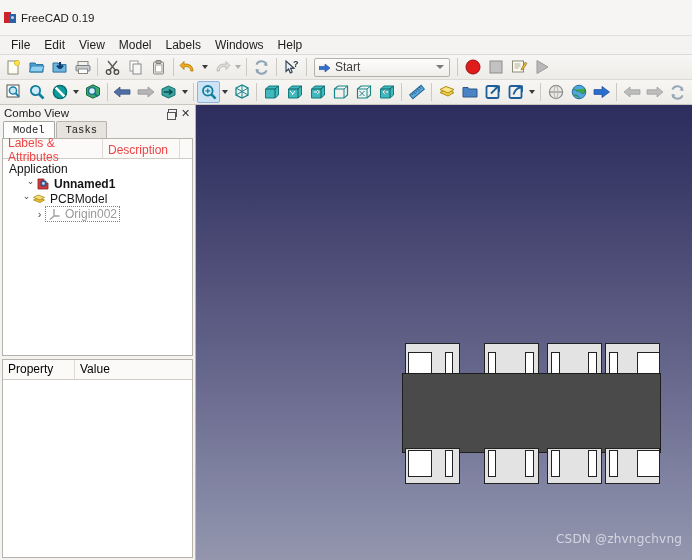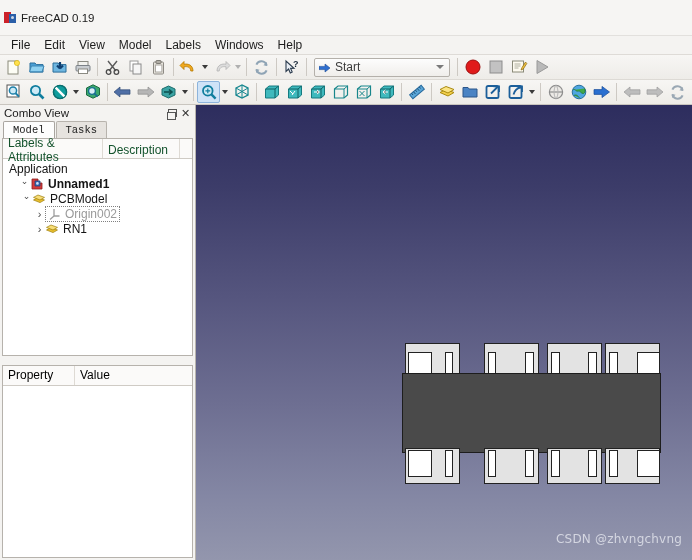--- a/index.html
+++ b/index.html
@@ -91,38 +91,38 @@
     font-family:"Liberation Mono", monospace;
     font-size:10.5px; padding:1px 9px 1px 9px; border:1px solid #b7b3ad;
     border-bottom:none; background:#e6e3df; color:#222; border-radius:2px 2px 0 0;
     margin-right:1px; line-height:14px;
   }
   .tab.sel { background:#fdfdfd; border-color:#a9a5a0; }
 
   .tree-panel { flex:none; height:218px; background:#fff; border:1px solid #b6b2ac; margin:0 2px 0 2px; display:flex; flex-direction:column; }
   .tree-head { display:flex; height:20px; border-bottom:1px solid #cfcbc5; background:#fbfaf9; }
   .th {
-    font-size:12px; color:#14532d; padding:2px 0 0 5px; display:flex; align-items:center;
+    font-size:12px; color:#ef4444; padding:2px 0 0 5px; display:flex; align-items:center;
   }
   .th.c1 { width:100px; border-right:1px solid #dedad4; }
   .th.c2 { flex:1; border-right:1px solid #dedad4;}
   .th.c3 { width:12px; }
   .tree-body { flex:1; overflow:hidden; padding-top:2px; }
   .trow { display:flex; align-items:center; height:15px; padding-left:3px; font-size:12px; color:#141414; white-space:nowrap;}
   .trow .chev { width:11px; text-align:center; color:#4a4a4a; font-size:9px; flex:none; }
   .trow .chev.open:before { content:"⌄"; position:relative; top:-3px;}
   .trow .chev.closed:before { content:"›"; font-size:11px;}
   .tlabel { margin-left:2px; }
   .tlabel.bold { font-weight:bold; }
   .tlabel.dim { color:#9a9a9a; }
   .sel-dash { border:1px dotted #808080; padding:0 2px 0 1px; display:inline-flex; align-items:center; }
 
   .ico { width:14px; height:14px; flex:none; position:relative; display:inline-block; margin-right:2px;}
 
-  .prop-panel { flex:1; background:#fff; border:1px solid #b6b2ac; margin:9px 2px 2px 2px; display:flex; flex-direction:column; min-height:0;}
+  .prop-panel { flex:1; background:#fff; border:1px solid #b6b2ac; margin:3px 2px 2px 2px; display:flex; flex-direction:column; min-height:0;}
   .prop-head { display:flex; height:20px; border-bottom:1px solid #cfcbc5; background:#fbfaf9;}
   .ph1 { width:72px; font-size:12px; padding:2px 0 0 5px; border-right:1px solid #dedad4; }
   .ph2 { flex:1; font-size:12px; padding:2px 0 0 5px; }
 
   
   .view3d { flex:1; position:relative; overflow:hidden;
     background:linear-gradient(to bottom,#2d2d5e 0%,#3c3c69 18%,#55557e 42%,#6e6f92 66%,#8487a4 86%,#9396ad 100%);
   }
   .watermark {
     position:absolute; right:10px; bottom:14px;
@@ -485,21 +485,21 @@
           <div class="th c1">Labels &amp; Attributes</div>
           <div class="th c2">Description</div>
           <div class="th c3"></div>
         </div>
         <div class="tree-body">
 
           <div class="trow" style="padding-left:4px">
             <span class="tlabel">Application</span>
           </div>
 
-          <div class="trow" style="padding-left:16px">
+          <div class="trow" style="padding-left:22px">
             <span class="chev open"></span>
             <span class="ico">
               <svg width="14" height="14" viewBox="0 0 14 14">
                   <path d="M2 2 h6 l0 4 h4 v6 h-10 Z" fill="#d43b3b" stroke="#8e2020" stroke-width=".8"></path>
                   <path d="M5 4 h5 v5 h-5 Z" fill="#3d6bb5" stroke="#24457a" stroke-width=".8"></path>
                   <circle cx="7.4" cy="6.4" r="1.3" fill="#cfe0f5"></circle>
                 </svg>
             </span>
             <span class="tlabel bold">Unnamed1</span>
           </div>
@@ -520,30 +520,20 @@
             <span class="sel-dash">
               <span class="ico">
                 <svg width="14" height="14" viewBox="0 0 14 14">
                     <path d="M7 2 V9 M7 9 H12.5 M7 9 L3 12.5" stroke="#9d9d9d" stroke-width="1.3" fill="none"></path>
                   </svg>
               </span>
               <span class="tlabel dim">Origin002</span>
             </span>
           </div>
 
-          <div class="trow" style="padding-left:31px">
-            <span class="chev closed"></span>
-            <span class="ico">
-              <svg width="14" height="14" viewBox="0 0 14 14">
-                  <path d="M1.5 8 L6 5.6 L12.5 8 L8 10.6 Z" fill="#e9bf2e" stroke="#9c7c08" stroke-width=".7"></path>
-                  <path d="M1.5 5.4 L6 3 L12.5 5.4 L8 8 Z" fill="#f7dd78" stroke="#9c7c08" stroke-width=".7"></path>
-                </svg>
-            </span>
-            <span class="tlabel">RN1</span>
-          </div>
 
         </div>
       </div>
 
       <div class="prop-panel">
         <div class="prop-head">
           <div class="ph1">Property</div>
           <div class="ph2">Value</div>
         </div>
         <div style="flex:1"></div>

